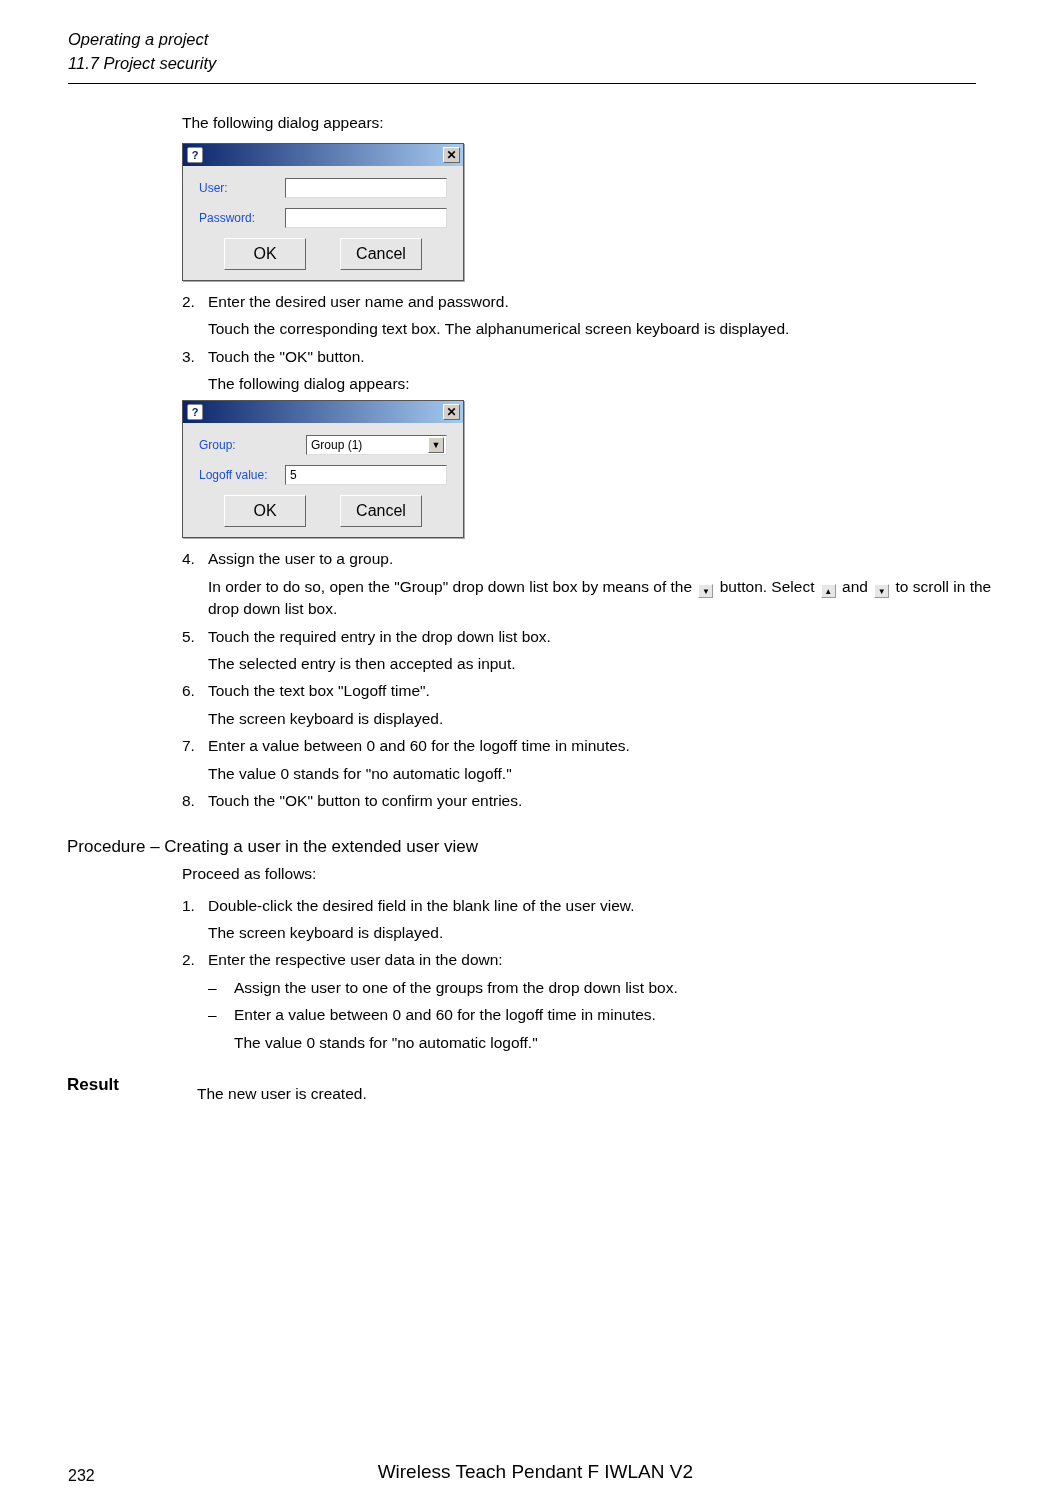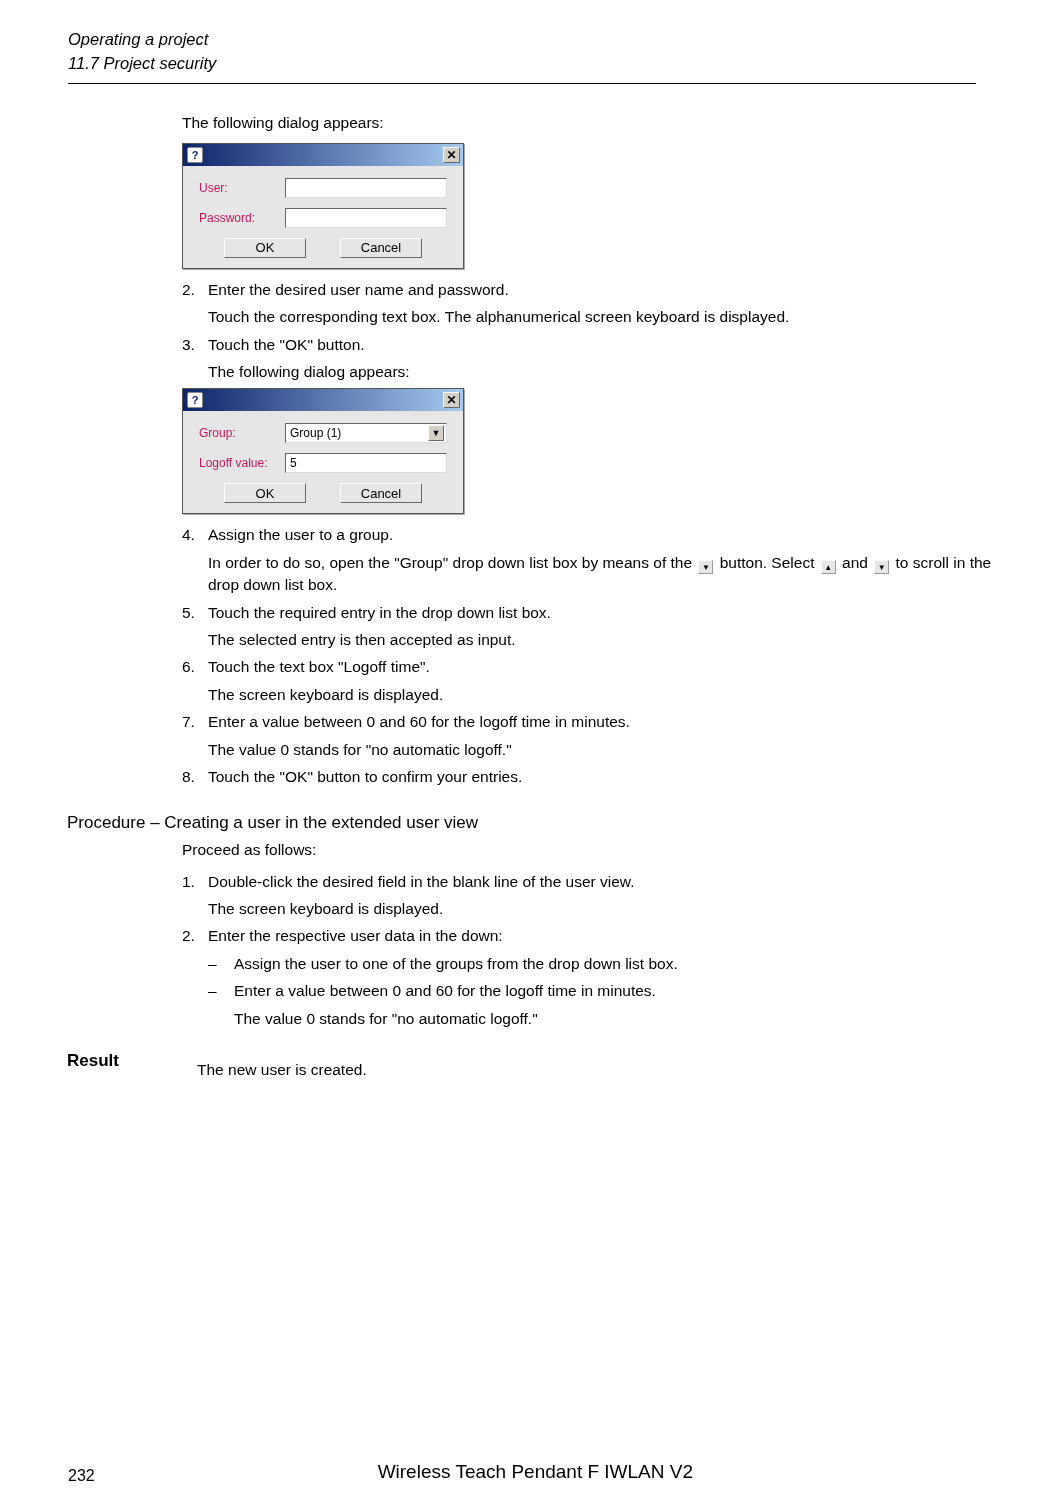--- a/index.html
+++ b/index.html
@@ -34,26 +34,26 @@
 
   
   .dialog { width: 282px; border: 1px solid #555; background: #E6E6E6; box-shadow: 1px 1px 0 #aaa; margin: 6px 0 10px 0; font-family: Tahoma, Arial, sans-serif; font-size: 12px; }
   .titlebar { height: 22px; display: flex; align-items: center; padding: 0 3px 0 4px;
     background: linear-gradient(to right, #0A246A, #A6CAF0); }
   .titlebar .q-icon { width: 16px; height: 16px; background: #fff; border: 1px solid #888; border-radius: 2px; color: #0A246A; font-weight: bold; font-size: 11px; display: flex; align-items: center; justify-content: center; margin-right: 4px;}
   .titlebar .spacer { flex: 1; }
   .titlebar .close { width: 17px; height: 16px; background: #D4D0C8; border: 1px solid #fff; border-right-color: #666; border-bottom-color: #666; display: flex; align-items: center; justify-content: center; font-size: 12px; font-weight: bold; color: #000; }
   .dlg-body { padding: 12px 16px 10px 16px; }
   .row { display: flex; align-items: center; margin-bottom: 10px; }
-  .lbl { width: 86px; color: #be185d; }
+  .lbl { width: 86px; color: #1d4ed8; }
   .inp { height: 20px; border: 1px solid #7A7A7A; border-top-color: #666; border-left-color: #666; border-right-color: #ddd; border-bottom-color: #ddd; background: #fff; flex: 1; padding: 0 4px; font-size: 12px; display:flex; align-items:center; }
   .inp-txt { color: #000; }
   .btnrow { display: flex; justify-content: center; gap: 34px; margin-top: 6px; }
-  .btn { width: 82px; height: 20px; background: #E6E6E6; border: 1px solid #fff; border-right-color: #666; border-bottom-color: #666; font-size: 13px; display:flex; align-items:center; justify-content:center; }
-  .dropdown-wrap { flex:1; display:flex; }
+  .btn { width: 82px; height: 32px; background: #E6E6E6; border: 1px solid #fff; border-right-color: #666; border-bottom-color: #666; font-size: 16px; display:flex; align-items:center; justify-content:center; }
+  .dropdown-wrap { flex:1; display:flex;margin-left:21px; }
   .dropdown { height: 20px; border: 1px solid #7A7A7A; border-top-color:#666; border-left-color:#666; border-right-color:#ddd; border-bottom-color:#ddd; background:#fff; flex:1; display:flex; align-items:center; padding: 0 2px 0 4px; font-size:12px; }
   .dropdown .sel { flex:1; }
   .dd-btn { width:16px; height:16px; background:#D4D0C8; border:1px solid #fff; border-right-color:#666; border-bottom-color:#666; display:flex; align-items:center; justify-content:center; font-size:9px; }
 
   .inline-icon { display:inline-flex; width:15px; height:14px; vertical-align:-2px; background:#E6E6E6; border:1px solid #999; border-top-color:#fff; border-left-color:#fff; align-items:center; justify-content:center; font-size:8px; color:#000; margin: 0 2px; }
 
   .footer { position: absolute; bottom: 24px; left: 0; right: 0; padding: 0 64px 0 68px; display:flex; align-items:flex-end; }
   .pg-num { font-size: 16px; }
   .footer-right { flex:1; text-align:center; font-size:19px; line-height:1.35; }
 </style>

